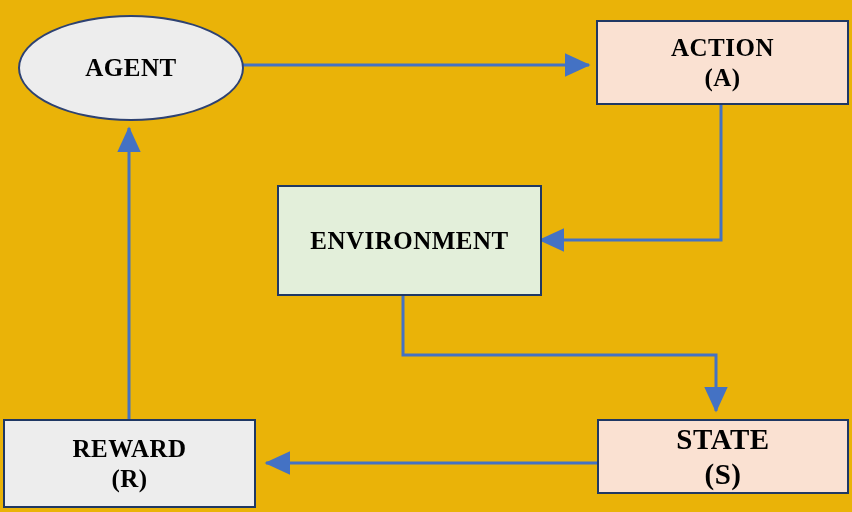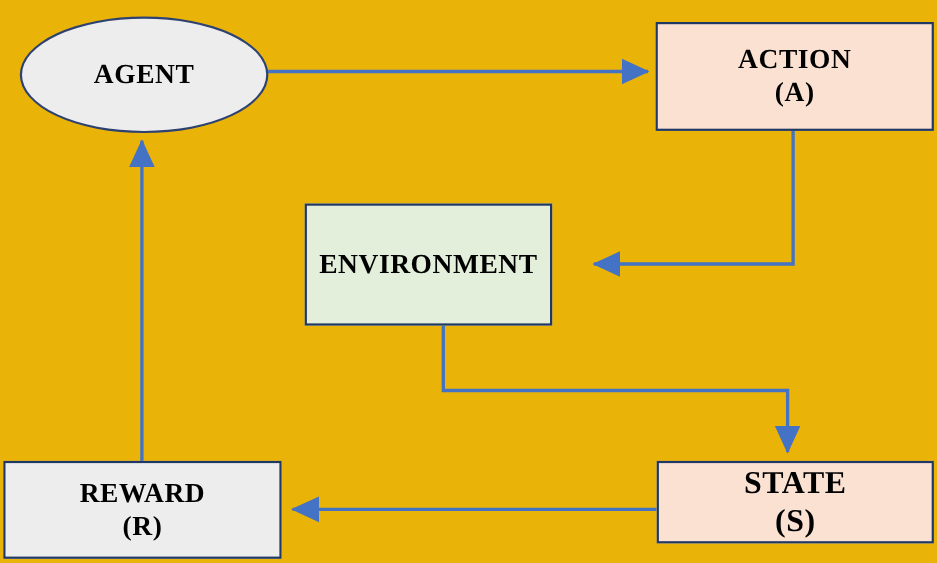--- a/index.html
+++ b/index.html
@@ -40,32 +40,32 @@
     border-radius: 50%;
     background: #ededed;
     font-size: 25px;
   }
 
   
   #node-action {
     left: 596px;
     top: 20px;
     width: 253px;
-    height: 99px;
+    height: 85px;
     border: 2px solid #1F3864;
     background: #fae1d2;
     font-size: 25px;
     line-height: 1.18;
   }
 
   
   #node-environment {
     left: 277px;
     top: 185px;
-    width: 225px;
+    width: 265px;
     height: 111px;
     border: 2px solid #1F3864;
     background: #e3efda;
     font-size: 25px;
   }
 
   
   #node-reward {
     left: 3px;
     top: 419px;

